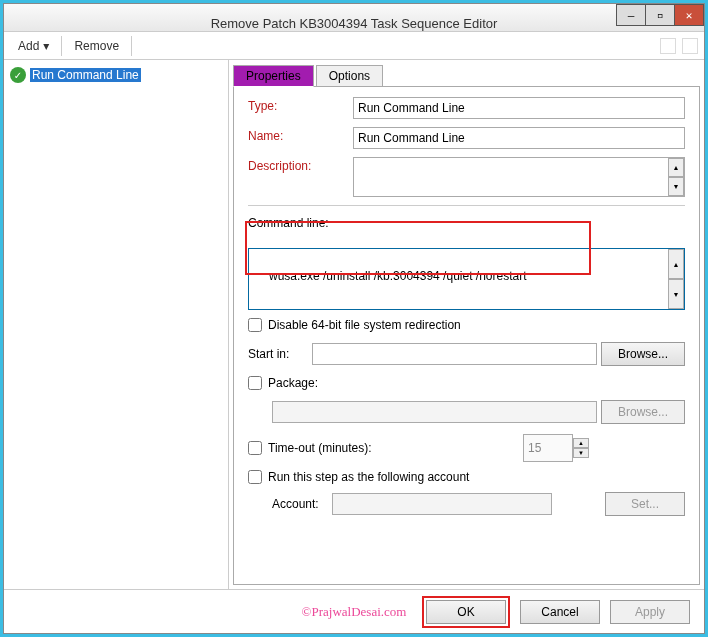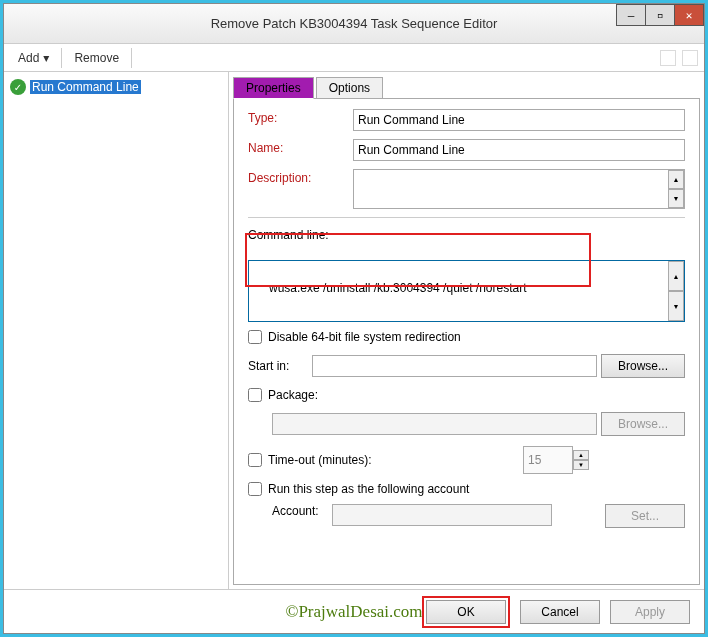--- a/index.html
+++ b/index.html
@@ -1,18 +1,18 @@
 <!DOCTYPE html>
 <html><head>
 <meta charset="utf-8">
 <style>
 *{box-sizing:border-box;margin:0;padding:0;font-family:"Segoe UI",Tahoma,sans-serif;font-size:12px}
 body{background:#3cbde3;padding:3px;width:708px;height:637px;overflow:hidden}
 .window{background:#fff;height:100%;display:flex;flex-direction:column;border:1px solid #888}
-.titlebar{background:linear-gradient(#fafafa,#e8e8e8);height:40px;display:flex;align-items:center;justify-content:center;position:relative;border-bottom:1px solid #ccc}
+.titlebar{background:linear-gradient(#fafafa,#e8e8e8);height:28px;display:flex;align-items:flex-end;justify-content:center;position:relative;border-bottom:1px solid #ccc}
 .title-text{font-size:13px;color:#333}
 .win-btns{position:absolute;right:0;top:0;display:flex;height:22px}
 .win-btn{width:30px;height:22px;border:1px solid #555;display:flex;align-items:center;justify-content:center;margin-left:-1px;background:#ddd;font-size:11px;font-family:monospace}
 .win-btn.close{background:#c94f3a;color:#fff}
 .toolbar{height:28px;border-bottom:1px solid #ccc;display:flex;align-items:center;padding:0 6px;background:#fff}
 .tool-btn{padding:3px 8px;color:#333;display:flex;align-items:center;gap:4px}
 .tool-sep{width:1px;height:20px;background:#ccc;margin:0 4px}
 .tool-icons{margin-left:auto;display:flex;gap:6px;opacity:.35}
 .tool-icons span{width:16px;height:16px;border:1px solid #999;display:inline-block}
 .content{flex:1;display:flex;overflow:hidden}
@@ -34,23 +34,23 @@
 hr{border:none;border-top:1px solid #ccc;margin:6px 0 10px}
 .cmd-label{margin-bottom:18px;display:block}
 .cmd-box{border:1px solid #0369a1;height:62px;position:relative;padding:20px}
 .chkrow{display:flex;align-items:center;gap:6px;margin:8px 0}
 .chkrow input[type=checkbox]{width:14px;height:14px}
 .startin{display:flex;align-items:center;gap:4px;margin:10px 0}
 .startin label{width:60px}
 .btn{border:1px solid #999;background:linear-gradient(#f5f5f5,#e0e0e0);height:24px;padding:0 16px;min-width:80px}
 .btn[disabled]{color:#999;background:#f0f0f0}
 .indent{margin-left:24px}
-.acct{display:flex;gap:0;margin-top:6px}
+.acct{display:flex;align-items:center;gap:0;margin-top:6px}
 .footer{height:44px;border-top:1px solid #ccc;display:flex;align-items:center;justify-content:flex-end;gap:10px;padding:0 14px;background:#fff;position:relative}
-.watermark{position:absolute;left:50%;transform:translateX(-50%);color:#4d7c0f;font-size:17px;font-family:Georgia,serif;pointer-events:none}
+.watermark{position:absolute;left:50%;transform:translateX(-50%);color:#ec4899;font-size:13px;font-family:Georgia,serif;pointer-events:none}
 .ok-wrap{border:2px solid #e02020;padding:2px}
 .num-spin{display:flex;align-items:center}
 .num-spin input{width:50px;height:28px;border:1px solid #aaa;padding:0 4px;color:#888}
 .num-spin .sp{display:flex;flex-direction:column}
 .num-spin .sp div{width:16px;height:10px;border:1px solid #aaa;background:#eee;font-size:6px;display:flex;align-items:center;justify-content:center}
 .cmd-hl{position:absolute;border:2px solid #e02020;left:-4px;top:-28px;width:346px;height:54px;pointer-events:none}
 </style>
 </head>
 <body>
 

